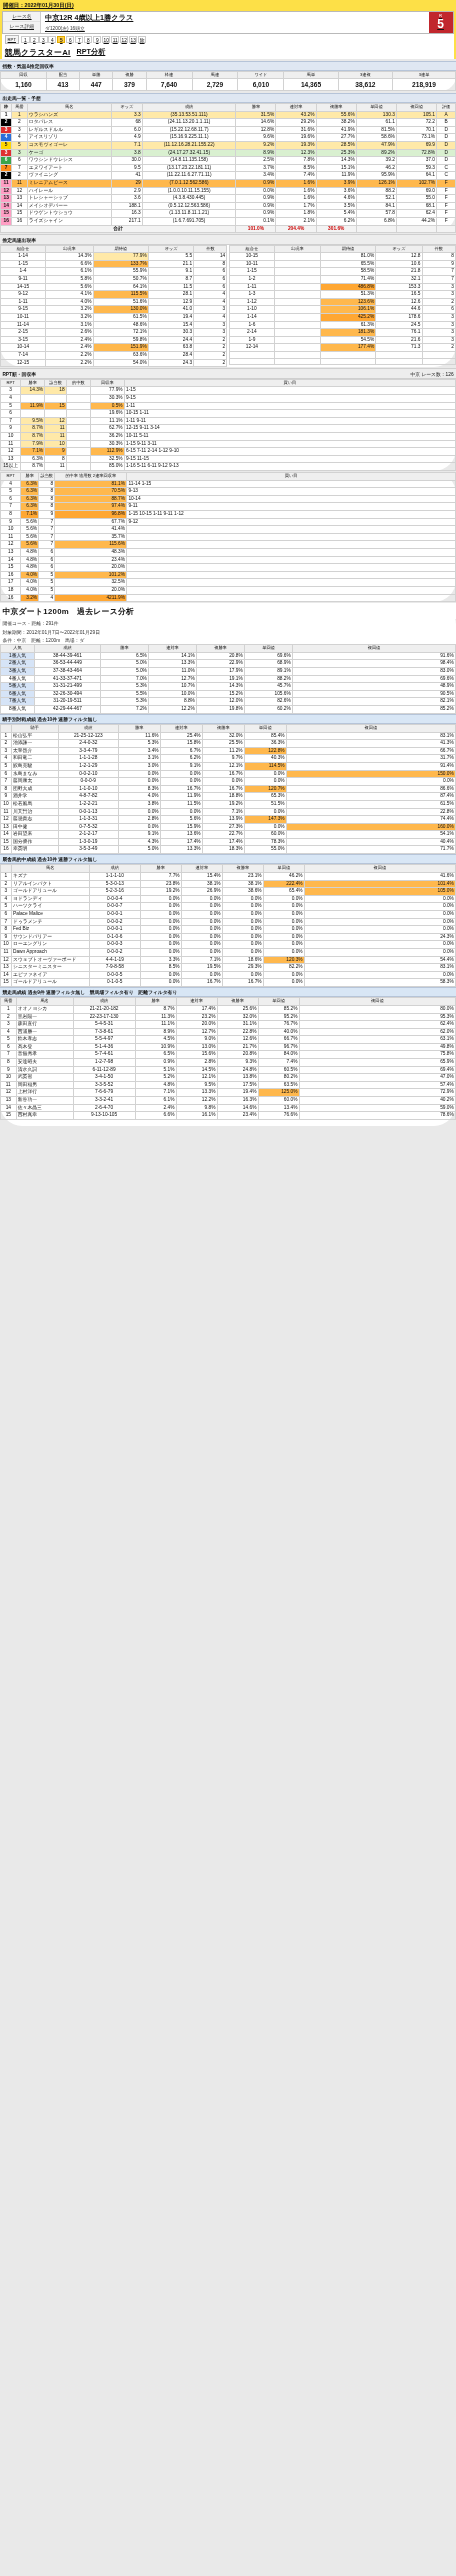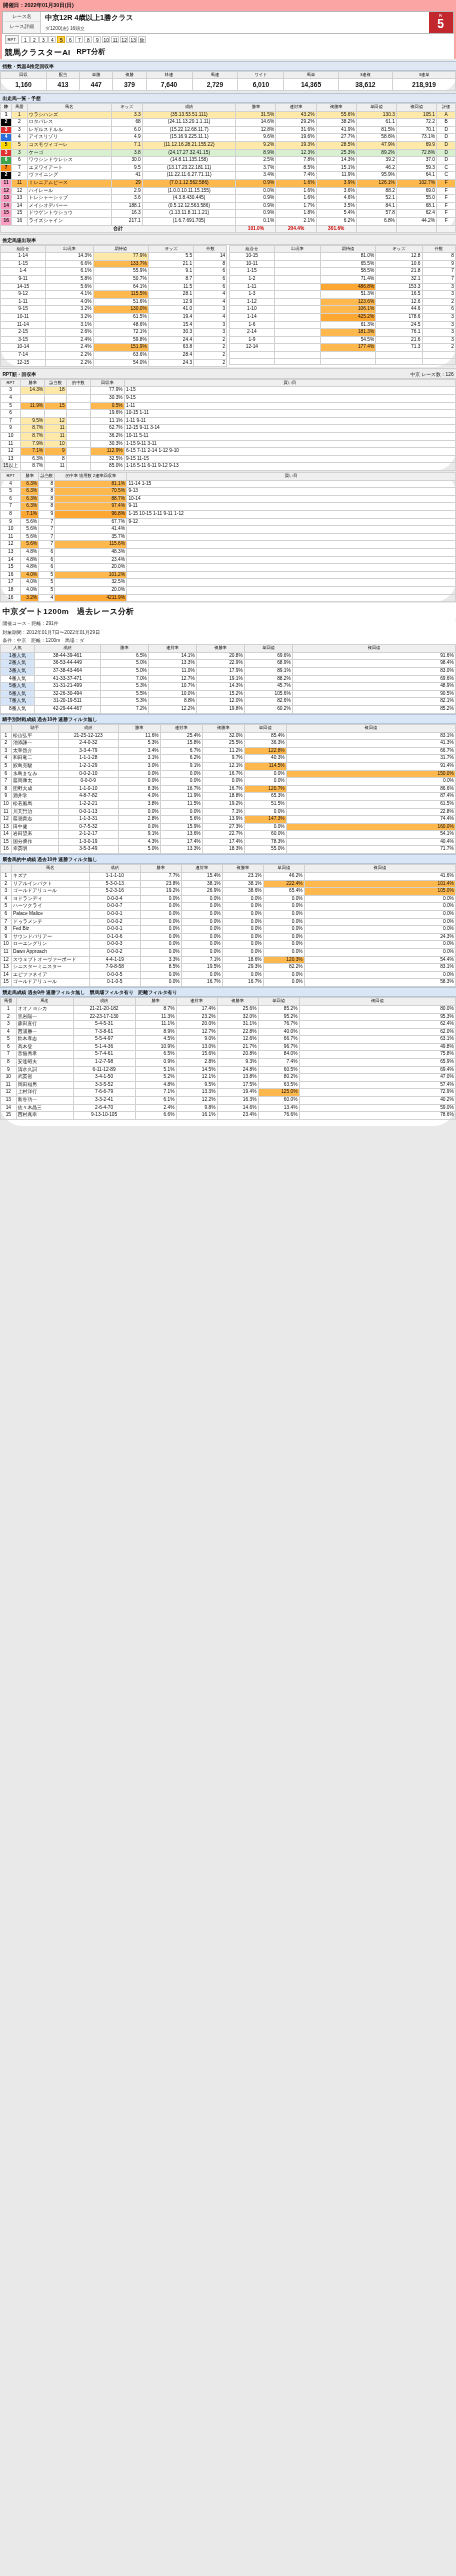--- a/index.html
+++ b/index.html
@@ -7,21 +7,21 @@
   body {
     width: 456px;
     background: #e9e9e9;
     font-family: "Liberation Sans", sans-serif;
     font-size: 5.4px;
     color: #111;
   }
   .page { width: 456px; position: relative; }
 
   
-  .topbar { background:#fca5a5; padding:1.8px 2.4px 0 2.4px; }
+  .topbar { background:#fde047; padding:1.8px 2.4px 0 2.4px;text-decoration:underline; }
   .race-head { display:flex; align-items:stretch; border:0.6px solid #b9b9b9; background:#fff; }
   .rh-left { width:38px; background:#f3f3f3; border-right:0.6px solid #cfcfcf; }
   .rh-left div { height:10.8px; line-height:10.8px; font-size:4.8px; text-align:center; border-bottom:0.6px solid #e2e2e2; color:#333;}
   .rh-left div:last-child{border-bottom:none;}
   .rh-mid { flex:1; }
   .rh-title { height:12px; line-height:12px; font-size:7.2px; font-weight:bold; padding-left:3.6px; }
   .rh-sub { height:9.6px; line-height:9.6px; font-size:4.8px; padding-left:3.6px; color:#333;}
   .rh-right { width:24px; background:#c1272d; color:#fff; text-align:center; }
   .rh-right .lbl { font-size:4.2px; padding-top:1.2px;}
   .rh-right .num { font-size:12px; font-weight:bold; line-height:12px;}

